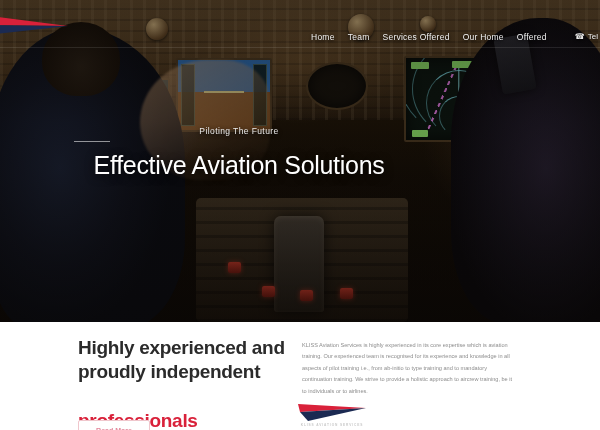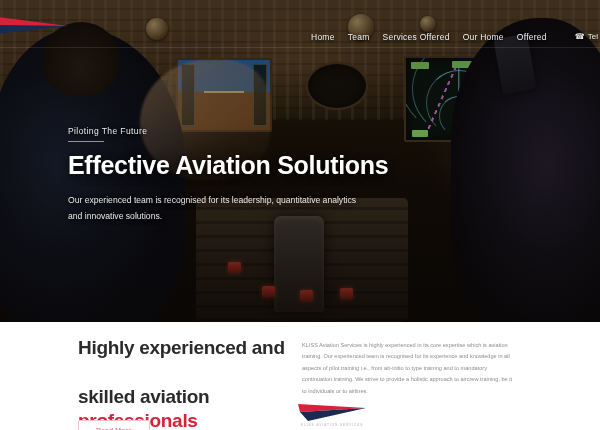--- a/index.html
+++ b/index.html
@@ -167,31 +167,31 @@
     color: #f0f0f0; font-size: 8px; white-space: nowrap;
     text-shadow: 0 1px 3px rgba(0,0,0,.85);
   }
   .tel-icon { color: #e8e8e8; font-size: 8px; }
   .nav-rule {
     position: absolute; left: 0; top: 47px; width: 600px; height: 1px;
     background: rgba(255,255,255,.10);
   }
 
   
-  .hero-copy { position: absolute; left: 68px; top: 126px; width: 330px; z-index: 30; }
+  .hero-copy { position: absolute; left: 74px; top: 126px; width: 330px; z-index: 30; text-align: center; }
   .eyebrow {
     color: #eaeaea; font-size: 8.5px; letter-spacing: .4px;
     text-shadow: 0 1px 4px rgba(0,0,0,.9);
   }
   .eyebrow-rule {
     width: 36px; height: 1px; background: rgba(255,255,255,.55);
     margin: 5px 0 9px 0;
   }
   .hero-title {
-    color: #ffffff; font-size: 25px; font-weight: 700; letter-spacing: -.3px;
+    color: #ffffff; font-size: 25px; font-weight: 400; letter-spacing: -.3px;
     line-height: 1.15; text-shadow: 0 2px 10px rgba(0,0,0,.85);
   }
   .hero-sub {
     margin-top: 13px; color: #e9e9e9; font-size: 8.6px; line-height: 1.85;
     text-shadow: 0 1px 5px rgba(0,0,0,.9); max-width: 300px;
   }
 
   
   .section {
     position: absolute; left: 0; top: 322px; width: 600px; height: 112px;
@@ -303,28 +303,27 @@
     <div class="nav-tel">
       <span class="tel-icon">☎</span>
       <span>Tel</span>
     </div>
   </div>
 
   <div class="hero-copy">
     <div class="eyebrow">Piloting The Future</div>
     <div class="eyebrow-rule"></div>
     <h1 class="hero-title">Effective Aviation Solutions</h1>
-    <p class="hero-sub">Our experienced team is recognised for its leadership, quantitative analytics and innovative solutions.</p>
   </div>
 
   <div class="section">
     <h2 class="sec-head">
       <span>Highly experienced and</span><br>
+      <span>proudly independent</span><br>
       <br>
-      <span>skilled aviation</span><br>
       <span class="accent">professionals</span>
     </h2>
     <p class="sec-body">KLISS Aviation Services is highly experienced in its core expertise which is aviation training. Our experienced team is recognised for its experience and knowledge in all aspects of pilot training i.e., from ab-initio to type training and to mandatory continuation training. We strive to provide a holistic approach to aircrew training, be it to individuals or to airlines.</p>
   </div>
 
   <div class="sec-logo">
     <svg width="76" height="21" viewBox="0 0 76 21">
       <polygon points="4,2 72,6 6,10" fill="#d9213a"></polygon>
       <polygon points="6,10 72,6 14,19" fill="#1b2a52"></polygon>
     </svg>

